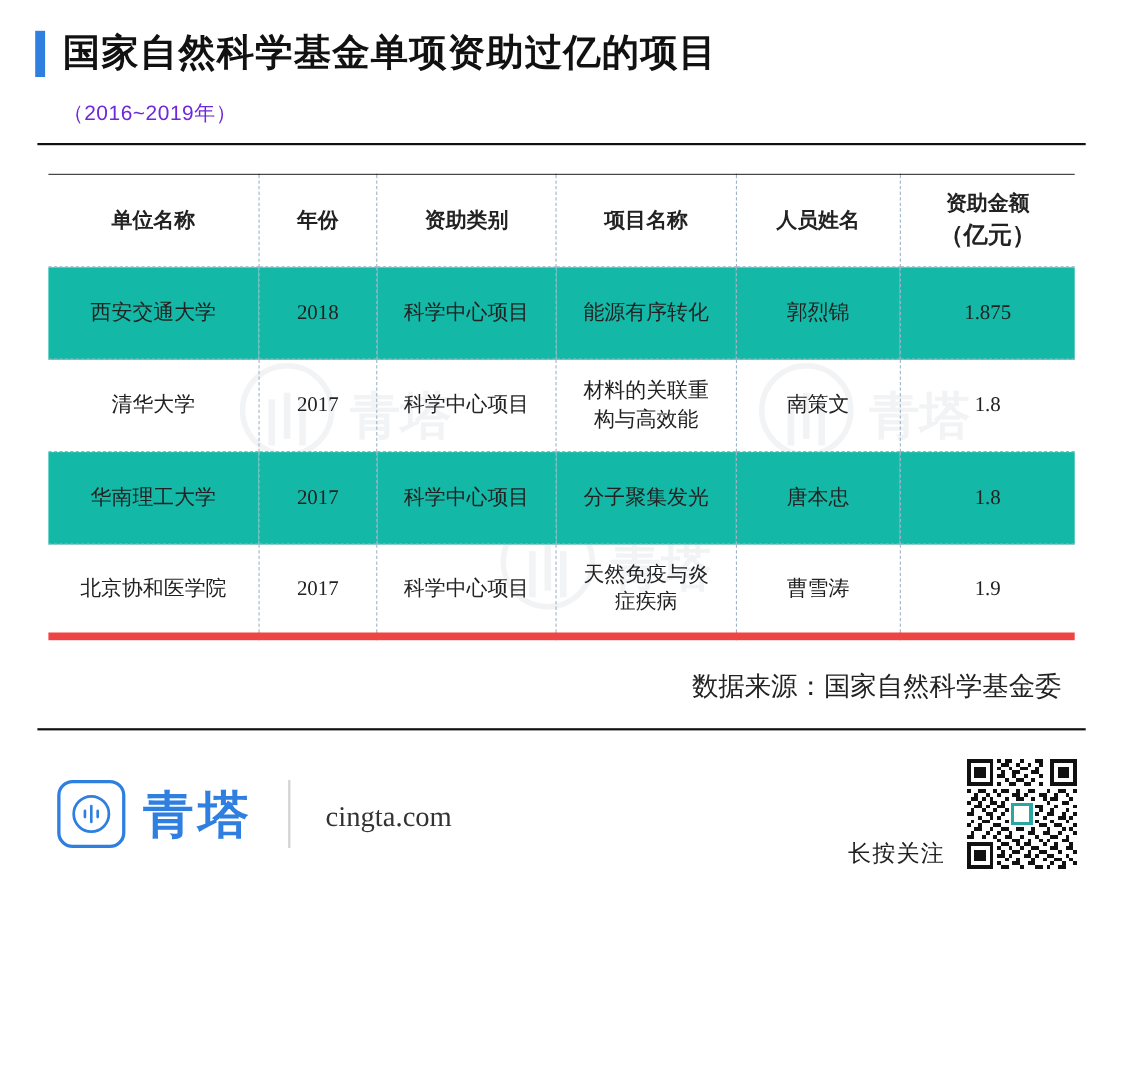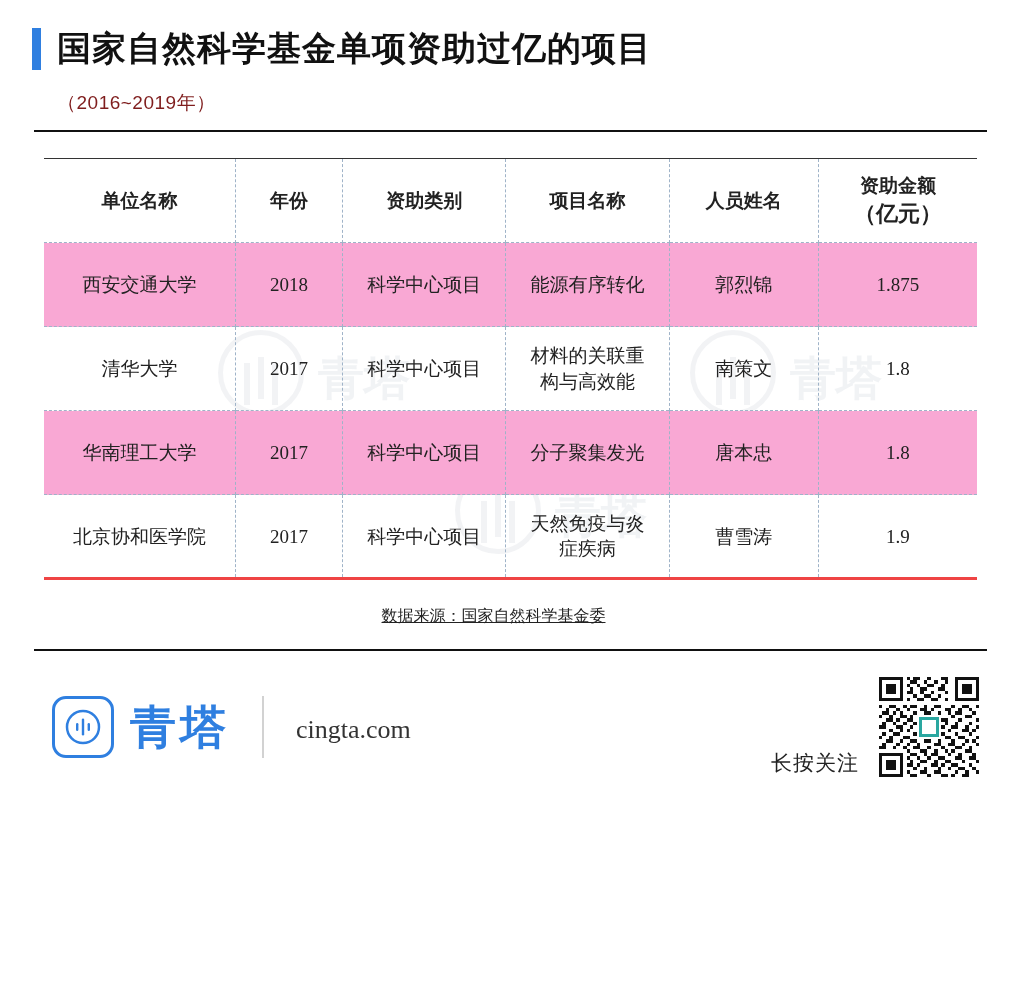--- a/index.html
+++ b/index.html
@@ -42,21 +42,21 @@
     font-size: 34px;
     font-weight: bold;
     letter-spacing: 1px;
     color: #111111;
     line-height: 1.1;
   }
   .subtitle {
     padding-left: 35px;
     margin-top: 20px;
     font-size: 19px;
-    color: #7f1d1d;
+    color: #6d28d9;
     letter-spacing: 0.5px;
   }
   .rule-top {
     margin: 14px 12px 0 12px;
     border-top: 2px solid #111111;
   }
 
   
   .watermark {
     position: absolute;
@@ -116,42 +116,41 @@
     color: #2f7fe0;
     font-size: 19px;
     font-weight: bold;
     padding: 22px 4px 24px 4px;
     border-bottom: 1px dashed #9fb3c8;
   }
   thead tr { border-top: 1px solid #333333; }
   thead th .sub { display: block; font-size: 22px; }
 
   tbody tr { border-bottom: 1px dashed #9fb3c8; }
-  tbody tr.alt { background: #f9a8d4; }
-  tbody tr:last-child { border-bottom: 3px solid #ef4444; }
+  tbody tr.alt { background: #14b8a6; }
+  tbody tr:last-child { border-bottom: 7px solid #ef4444; }
   tbody td { height: 84px; }
 
   .col1 { width: 20.5%; }
   .col2 { width: 11.5%; }
   .col3 { width: 17.5%; }
   .col4 { width: 17.5%; }
   .col5 { width: 16%; }
   .col6 { width: 17%; }
 
   .cell-2line { white-space: pre-line; }
 
   
   .source {
     margin: 26px 34px 0 0;
-    text-align: center;
-    font-size: 16px;
+    text-align: right;
+    font-size: 24px;
     color: #222222;
     position: relative;
     z-index: 1;
-    text-decoration: underline;
   }
   .rule-bottom {
     margin: 22px 12px 0 12px;
     border-top: 2px solid #111111;
   }
 
   
   .footer {
     display: flex;
     align-items: center;

